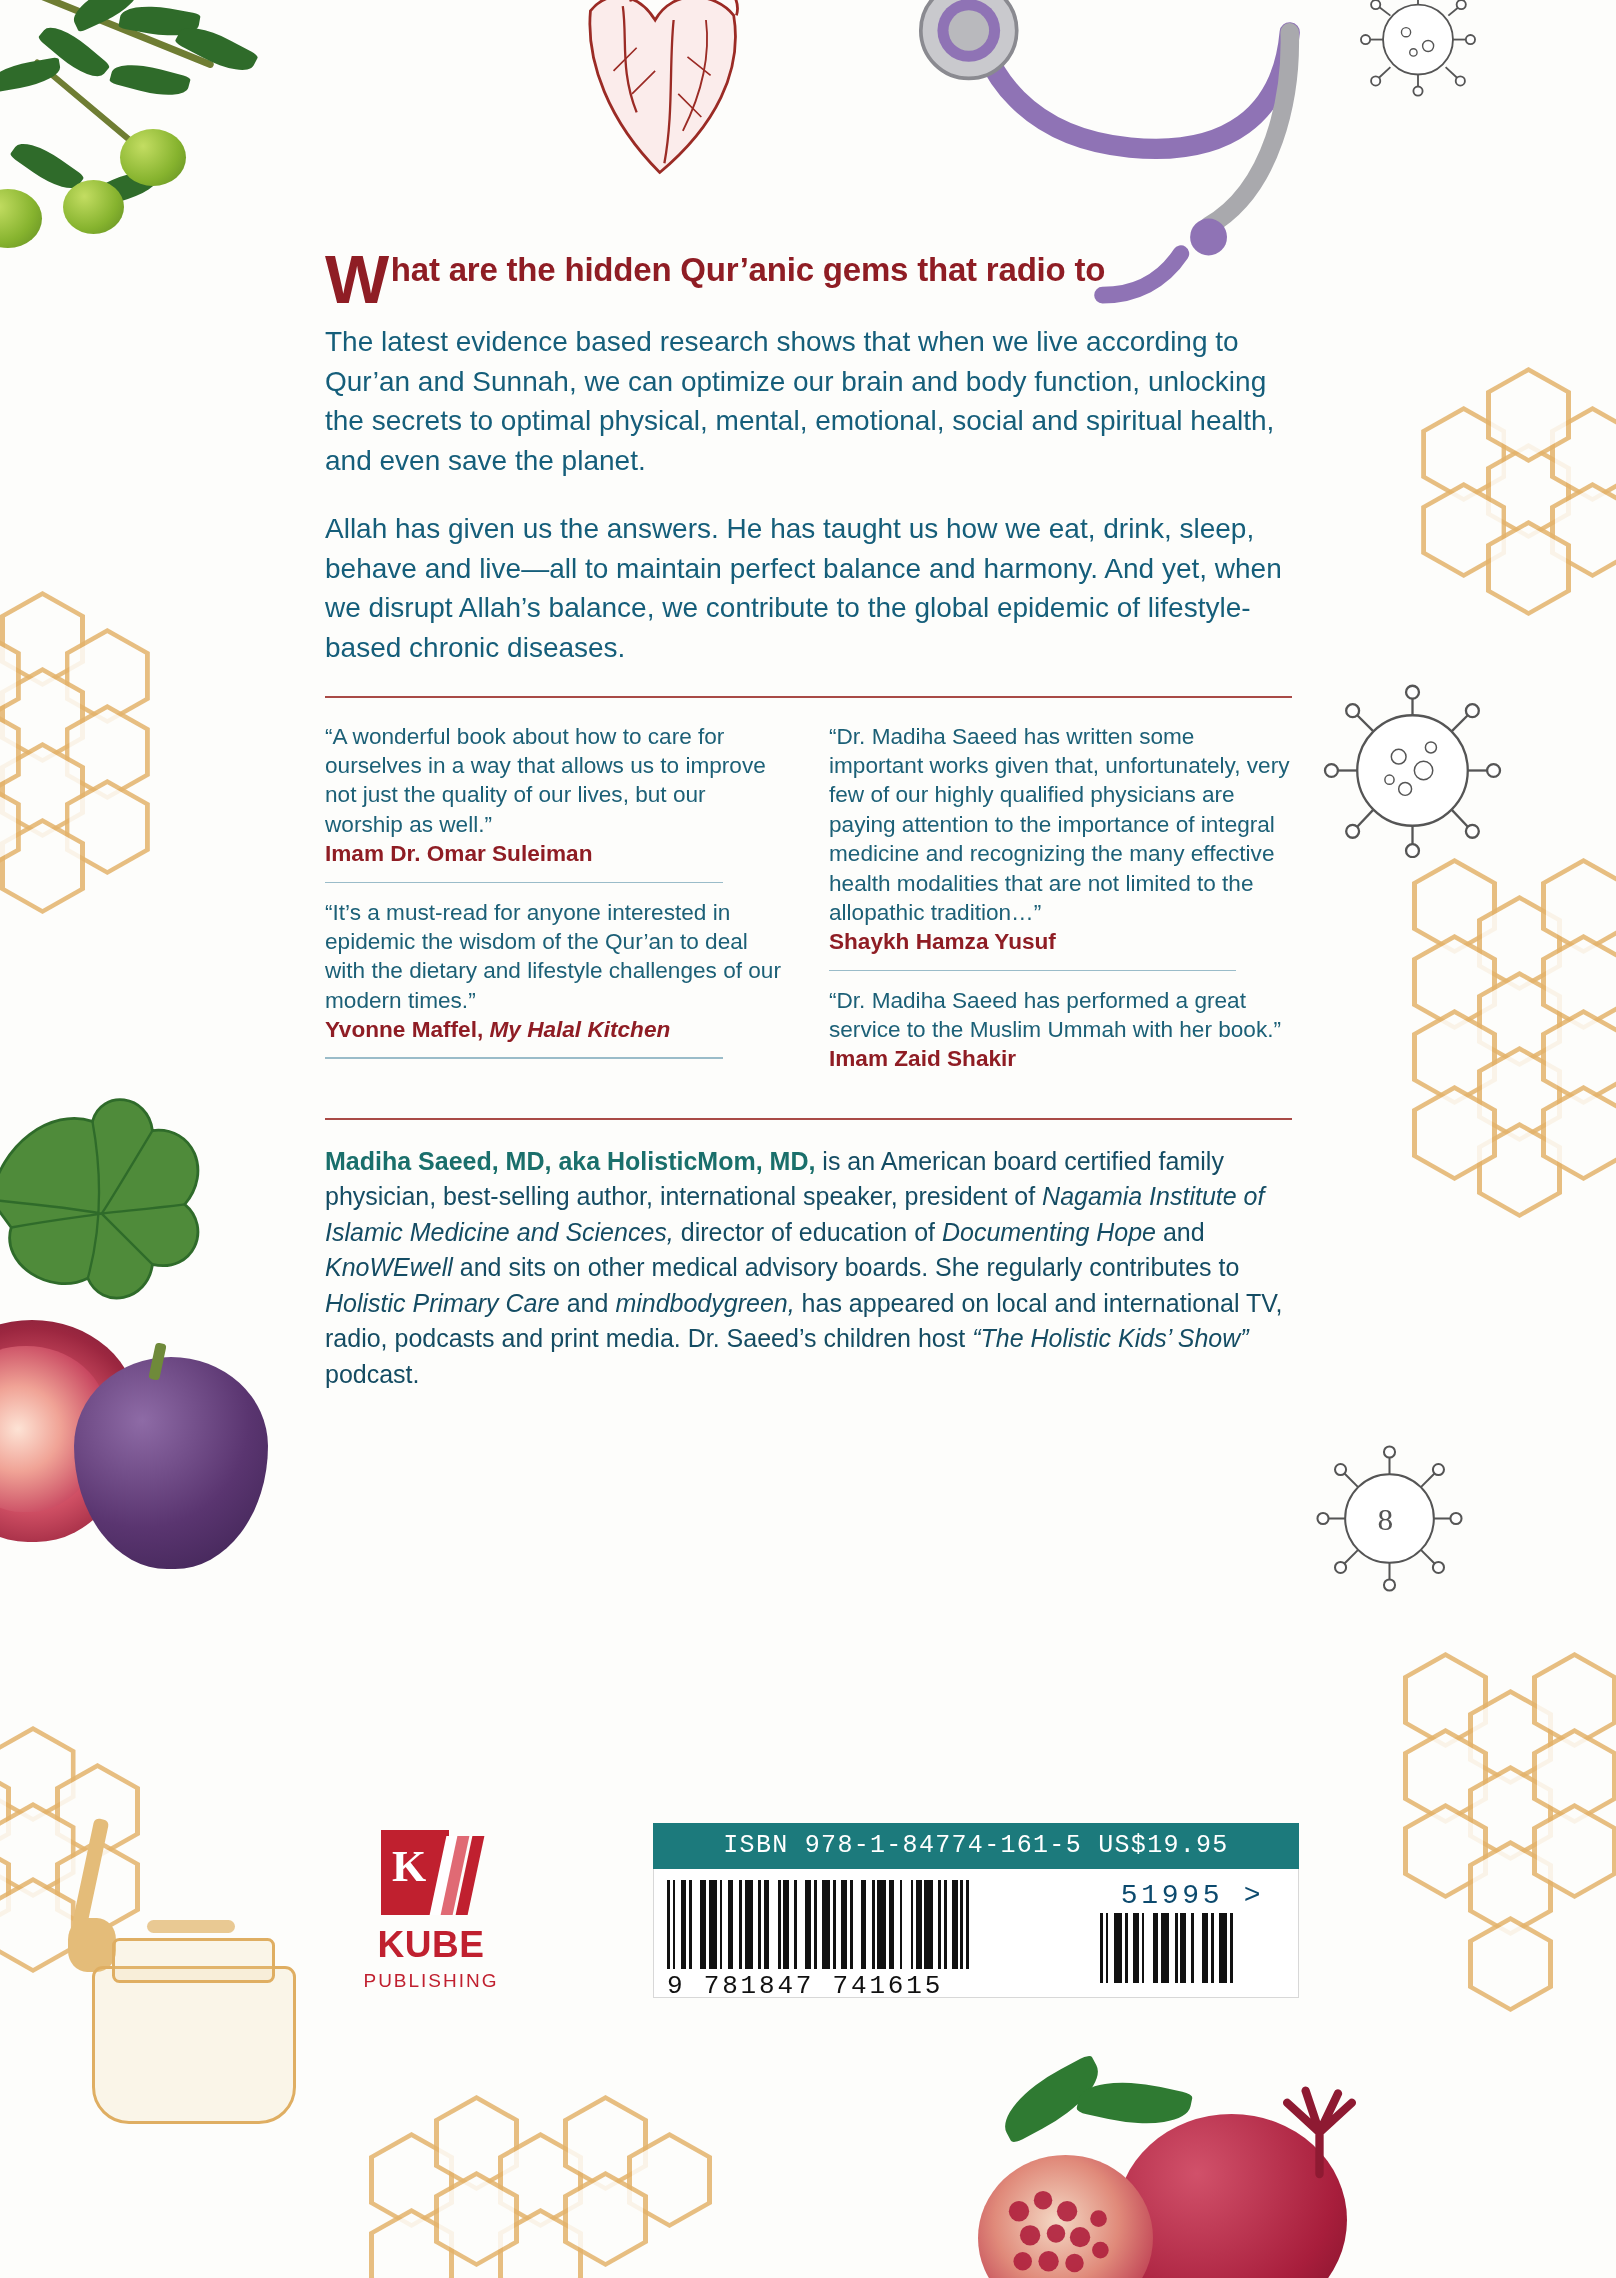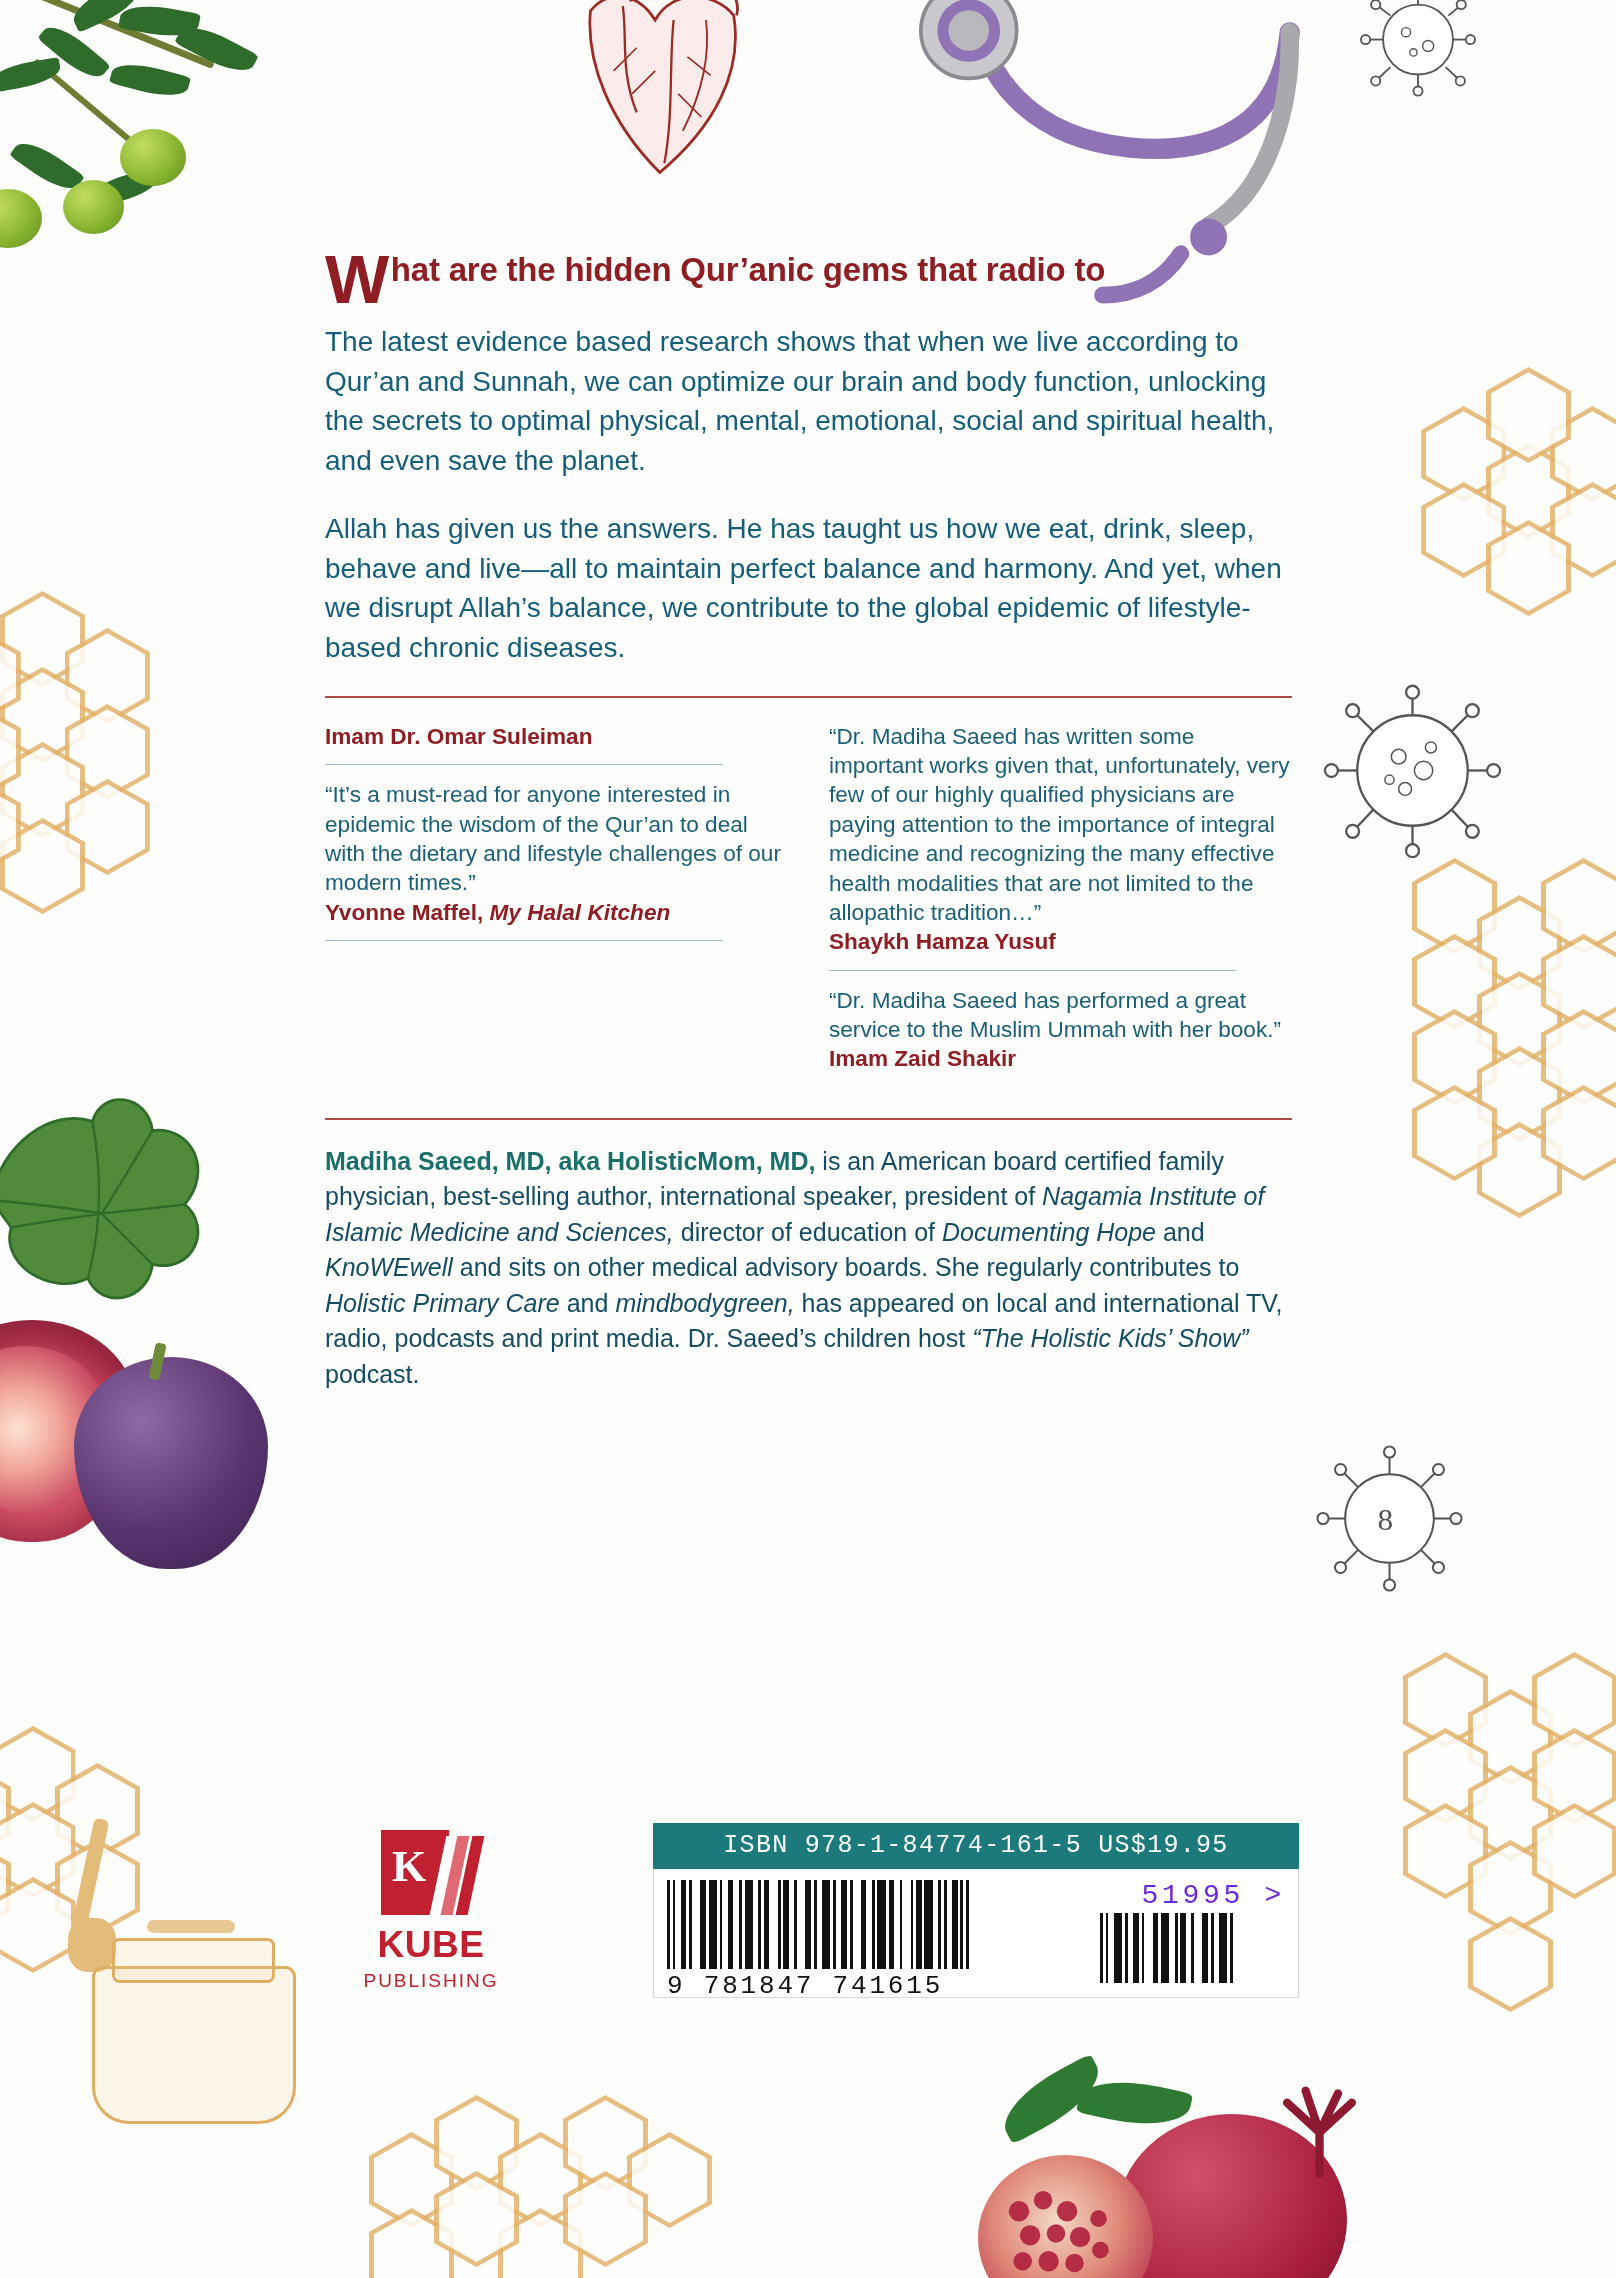--- a/index.html
+++ b/index.html
@@ -266,22 +266,22 @@
     font-size: 26px;
     letter-spacing: 2.8px;
     margin-top: 1.8px;
     color: #111;
     white-space: nowrap;
   }
   .bc-side-digits {
     font-family: "Liberation Mono", monospace;
     font-size: 28px;
     letter-spacing: 3.7px;
-    color: #6d28d9;
-    text-align: right;
+    color: #0c4a6e;
+    text-align: center;
     margin-bottom: 1.8px;
   }
 </style>
 </head>
 <body>
 
 <div class="page">
 
   <div class="deco" style="left:-18.5px;top:-9.2px;width:305px;height:268px;">
     <div class="olive-stem" style="left:9.2px;top:28px;width:231px;height:6.5px;transform:rotate(22deg);"></div>
@@ -536,20 +536,21 @@
     </h1>
 
     <p class="body-para">The latest evidence based research shows that when we live according to Qur’an and Sunnah, we can optimize our brain and body function, unlocking the secrets to optimal physical, mental, emotional, social and spiritual health, and even save the planet.</p>
     <p class="body-para">Allah has given us the answers. He has taught us how we eat, drink, sleep, behave and live—all to maintain perfect balance and harmony. And yet, when we disrupt Allah’s balance, we contribute to the global epidemic of lifestyle-based chronic diseases.</p>
 
     <div class="rule"></div>
 
     <div class="quotes">
       <div class="qcol left">
         <p class="quote">
+          <span>“A wonderful book about how to care for ourselves in a way that allows us to improve not just the quality of our lives, but our worship as well.”</span>
           <span class="attrib">Imam Dr. Omar Suleiman</span>
         </p>
         <div class="qrule"></div>
         <p class="quote">
           <span>“It’s a must-read for anyone interested in epidemic the wisdom of the Qur’an to deal with the dietary and lifestyle challenges of our modern times.”</span>
           <span class="attrib"><span>Yvonne Maffel, </span><em>My Halal Kitchen</em></span>
         </p>
         <div class="qrule"></div>
       </div>
 

